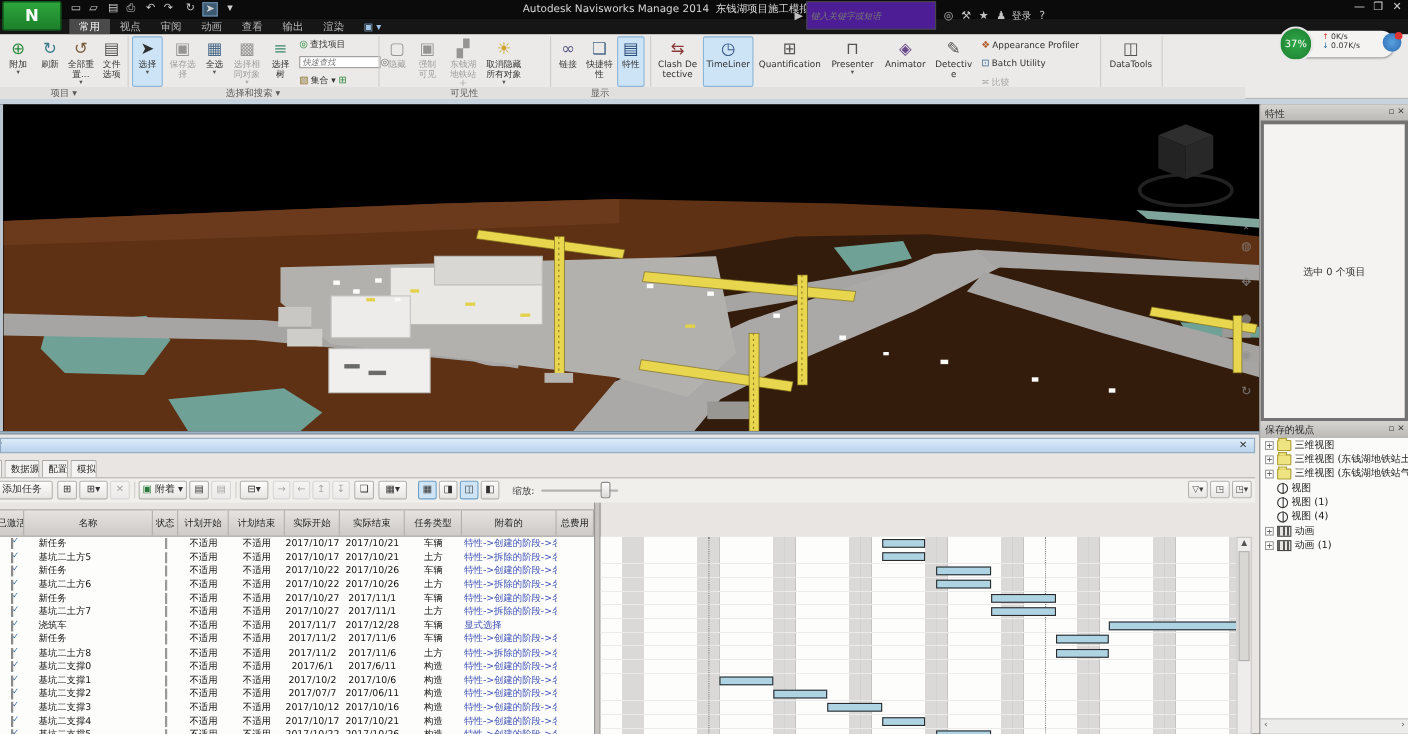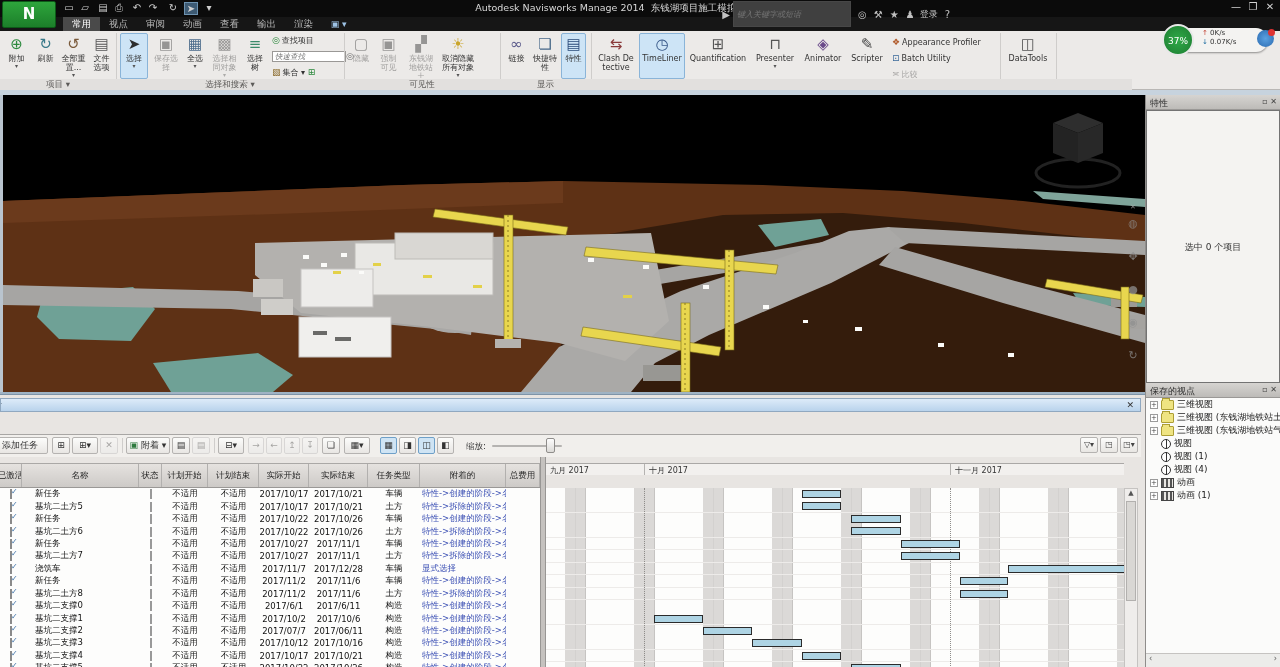--- a/index.html
+++ b/index.html
@@ -6,21 +6,21 @@
   html,body{width:1280px;height:667px;overflow:hidden;background:#000;
     font-family:"DejaVu Sans","Liberation Sans",sans-serif;font-size:9px;color:#222}
   
   #titlebar{position:absolute;left:0;top:0;width:1280px;height:17px;background:#0b0b0b;z-index:40}
   #apptitle{position:absolute;left:0;top:2px;width:100%;text-align:center;color:#d8d8d8;font-size:9.5px}
   #applogo{position:absolute;left:2px;top:1px;width:54px;height:27px;background:linear-gradient(#2ea53c,#1c7f2a);
     border:1px solid #0c5b18;border-radius:2px;color:#fff;font-weight:bold;font-size:15px;text-align:center;line-height:25px;z-index:60}
   .qa{position:absolute;top:2px;color:#cfcfcf;font-size:10px;z-index:55;width:14px;text-align:center;cursor:default}
   .qa.sel{background:#3d5a73;border:1px solid #6d92b0}
   #search-wrap{position:absolute;right:330px;top:1px;z-index:60;display:flex;align-items:center;gap:3px}
-  #search-input{width:118px;height:13px;background:#404040;border:1px solid #474747;color:#9a9a9a;
+  #search-input{width:118px;height:13px;background:#4c1d95;border:1px solid #474747;color:#9a9a9a;
     font-style:italic;font-size:8px;padding:12px 3px;font-family:inherit}
   .tbico{color:#c2c2c2;font-size:10px;margin-left:4px}
   #signin{color:#c8c8c8;font-size:9px;margin-left:2px}
   .winbtn{position:absolute;top:1px;color:#d2d2d2;font-size:10px;width:16px;text-align:center;z-index:60}
   
   #tabrow{position:absolute;left:0;top:17px;width:1280px;height:14px;background:#161616;z-index:39}
   .rtab{display:inline-block;padding:1px 9px;color:#b8b8b8;font-size:9.5px;height:14px}
   .rtab[data-active="true"]{background:#4a4a4a;color:#fff}
   #tabrow-extra{color:#9dc3e6;font-size:9px;padding:1px 6px}
   
@@ -53,21 +53,21 @@
   #viewport{position:absolute;left:3px;top:95px;width:1142px;height:297px;background:#000;overflow:hidden}
   #navbar{position:absolute;right:3px;top:108px;width:18px;height:270px;z-index:5;text-align:center}
   .navico{display:block;color:#8f8f8f;opacity:.75;font-size:11px;margin-bottom:20px}
   .navico.x{font-size:7px;margin-bottom:6px;color:#aaa}
   #vp-frame-bot{position:absolute;left:0;top:392px;width:1145px;height:2px;background:#9fb3c4}
   
   .panel{position:absolute;left:1145px;width:135px;background:#f4f3f1;border-left:1px solid #8f8d8b;z-index:30}
   .ptitle{height:15px;background:linear-gradient(#d6d4d1,#bdbbb8);border-bottom:1px solid #9a9896;
     font-size:9px;color:#2d2d2d;padding:2px 4px;position:relative}
   .ptools{position:absolute;right:3px;top:2px;font-size:8px;color:#444}
-  #props-body{position:absolute;left:0;top:15px;right:0;bottom:0;background:#f4f3f1;border:1px solid #737373}
+  #props-body{position:absolute;left:0;top:15px;right:0;bottom:0;background:#f4f3f1;border:3px solid #737373}
   #props-empty{position:absolute;width:100%;top:48%;text-align:center;color:#333;font-size:9px}
   #vpp-body{position:absolute;left:0;top:15px;right:0;bottom:14px;background:#fbfbfa;overflow:hidden}
   .vpitem{height:13px;display:flex;align-items:center;padding-left:4px;white-space:nowrap;overflow:hidden;font-size:9px;color:#1c1c1c}
   .expbox{width:8px;height:8px;border:1px solid #9a9a9a;background:#fff;font-size:7px;line-height:6px;
     text-align:center;color:#444;margin-right:3px;flex:0 0 8px}
   .vpitem[data-expand="false"] .expbox{visibility:hidden}
   .vp-ico{width:13px;height:10px;margin-right:3px;flex:0 0 13px;position:relative}
   .vp-ico[data-icon="folder"]{background:#efe482;border:1px solid #ad9e34;border-radius:1px}
   .vp-ico[data-icon="folder"]::before{content:"";position:absolute;left:0;top:-3px;width:6px;height:2px;background:#efe482;border:1px solid #ad9e34;border-bottom:none}
   .vp-ico[data-icon="viewpoint"]{width:10px;flex-basis:10px;height:10px;border:1px solid #333;border-radius:50%;background:#fff}
@@ -265,21 +265,21 @@
       <span class="ricon" style="color:#555">⊓</span>
       <span class="rlabel">Presenter</span>
       <span class="caret">▾</span>
     </div>
   <div class="rbtn" style="left:801px;width:44px" data-state="normal">
       <span class="ricon" style="color:#6a4a8a">◈</span>
       <span class="rlabel">Animator</span>
     </div>
   <div class="rbtn" style="left:847px;width:40px" data-state="normal">
       <span class="ricon" style="color:#4a4a4a">✎</span>
-      <span class="rlabel">Scripter</span>
+      <span class="rlabel">Detective</span>
     </div>
   <div class="stackrow" style="left:892px;top:6px"><span class="sic" style="color:#b05a2a">❖</span><span>Appearance Profiler</span></div>
   <div class="stackrow" style="left:892px;top:22px"><span class="sic" style="color:#3a6a9a">⊡</span><span>Batch Utility</span></div>
   <div class="stackrow" style="left:892px;top:38px;opacity:.4"><span class="sic">≍</span><span>比较</span></div>
   <div class="rsep" style="left:1000px"></div>
   <div class="rbtn" style="left:1006px;width:44px" data-state="normal">
       <span class="ricon" style="color:#555">◫</span>
       <span class="rlabel">DataTools</span>
     </div>
   <div class="rsep" style="left:1056px"></div>
@@ -456,20 +456,26 @@
   <div id="vpp-hscroll">
     <span style="position:absolute;left:3px">‹</span>
     <span style="position:absolute;right:3px">›</span>
   </div>
 </div>
 
 <div id="timeliner">
   <div id="tl-title">
     <span id="tl-title-text">TimeLiner</span>
     <span id="tl-close">✕</span>
+  </div>
+  <div id="tl-tabs">
+    <span class="tltab" style="left:-24px;width:26px">任务</span>
+    <span class="tltab" style="left:4px;width:32px">数据源</span>
+    <span class="tltab" style="left:38px;width:24px">配置</span>
+    <span class="tltab" style="left:64px;width:24px">模拟</span>
   </div>
   <div id="tl-tabline"></div>
   <div id="tl-toolbar">
     <span class="tbtn" style="left:-8px;width:56px">添加任务</span>
     <span class="tbtn" style="left:52px;width:18px" style2="">⊞</span>
     <span class="tbtn" style="left:72px;width:26px">⊞▾</span>
     <span class="tbtn" style="left:100px;width:18px" data-state="disabled">✕</span>
     <span class="tsep" style="left:122px"></span>
     <span class="tbtn" style="left:126px;width:44px"><span style="color:#2d7a3e">▣</span> <span>附着</span> ▾</span>
     <span class="tbtn" style="left:172px;width:18px">▤</span>
@@ -699,25 +705,20 @@
         <div class="tc">不适用</div>
         <div class="tc">2017/10/22</div>
         <div class="tc">2017/10/26</div>
         <div class="tc">构造</div>
         <div class="tc att">特性-&gt;创建的阶段-&gt;名...</div>
         <div class="tc"></div>
       </div>
     </div>
 
   <div id="gantt-divider"></div>
-  <div id="gantt-months">
-    <div class="gmonth" style="left:0;width:98px;border-left:none">九月 2017</div>
-    <div class="gmonth" style="left:98px;width:306px">十月 2017</div>
-    <div class="gmonth" style="left:404px;width:174px">十一月 2017</div>
-  </div>
   <div id="gantt-body">
     <div class="gmline" style="left:98px"></div>
     <div class="gmline" style="left:404px"></div>
     <div id="gantt-bars">
         <div class="gbar" style="left: 256px; top: 2px; width: 39px;"></div>
         <div class="gbar" style="left: 256px; top: 14.45px; width: 39px;"></div>
         <div class="gbar" style="left: 305px; top: 26.9px; width: 50px;"></div>
         <div class="gbar" style="left: 305px; top: 39.35px; width: 50px;"></div>
         <div class="gbar" style="left: 355px; top: 51.8px; width: 59px;"></div>
         <div class="gbar" style="left: 355px; top: 64.25px; width: 59px;"></div>

